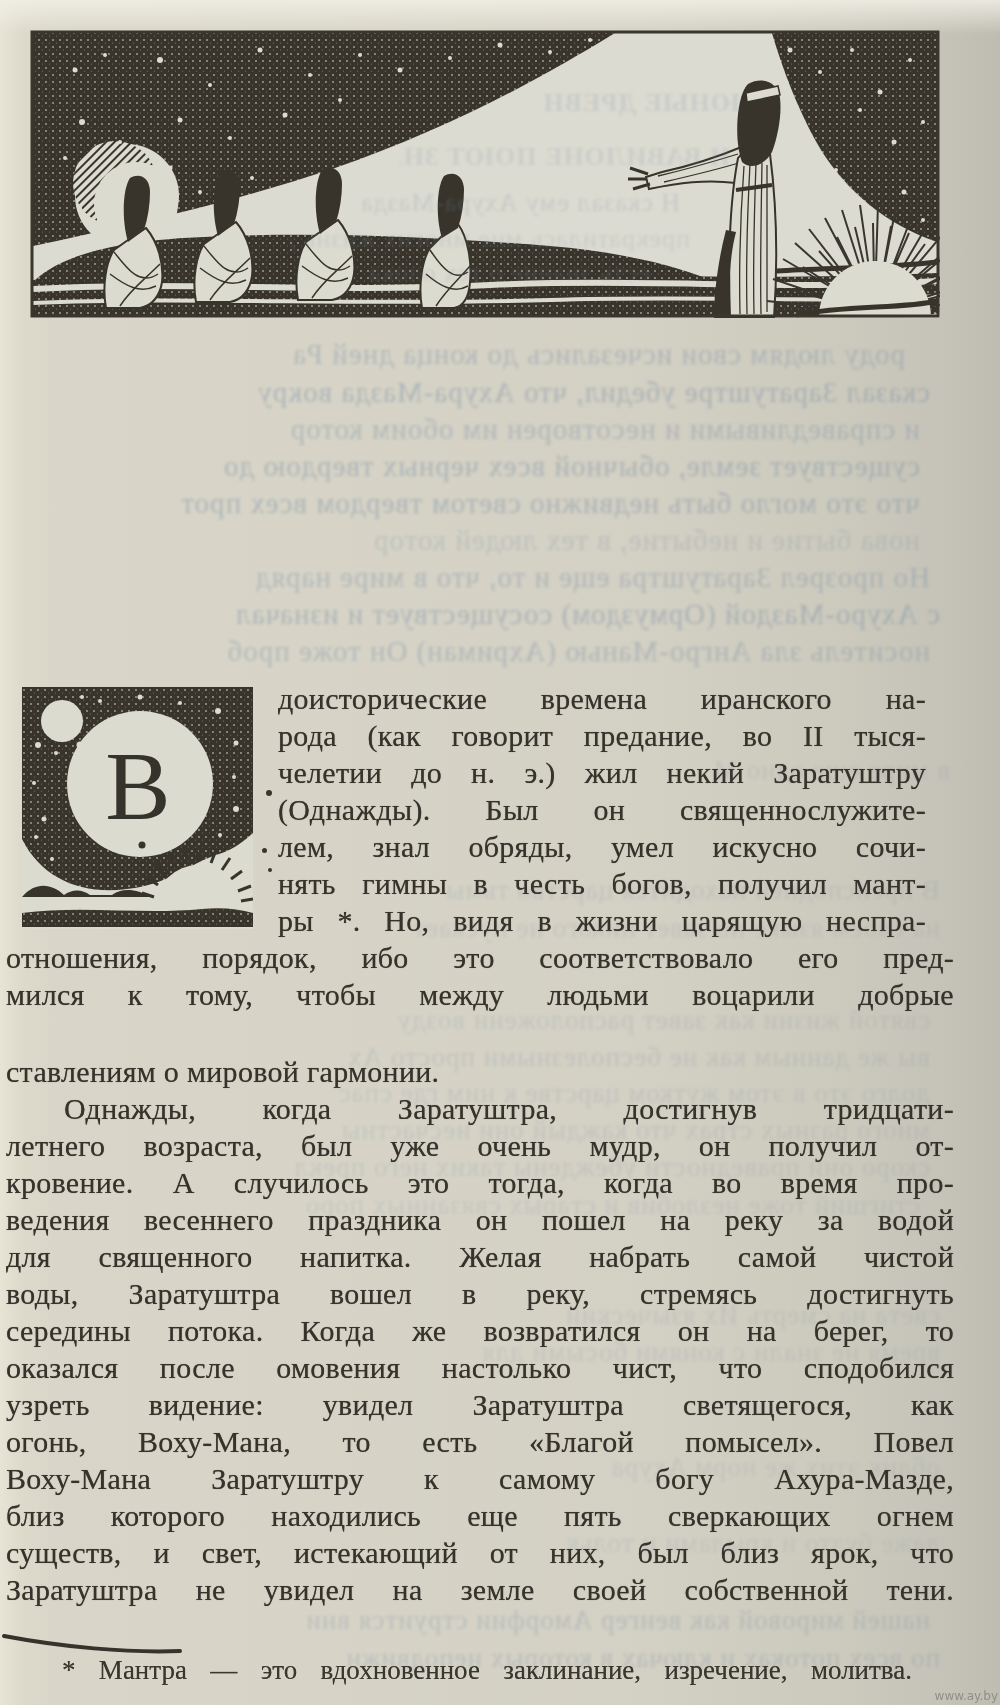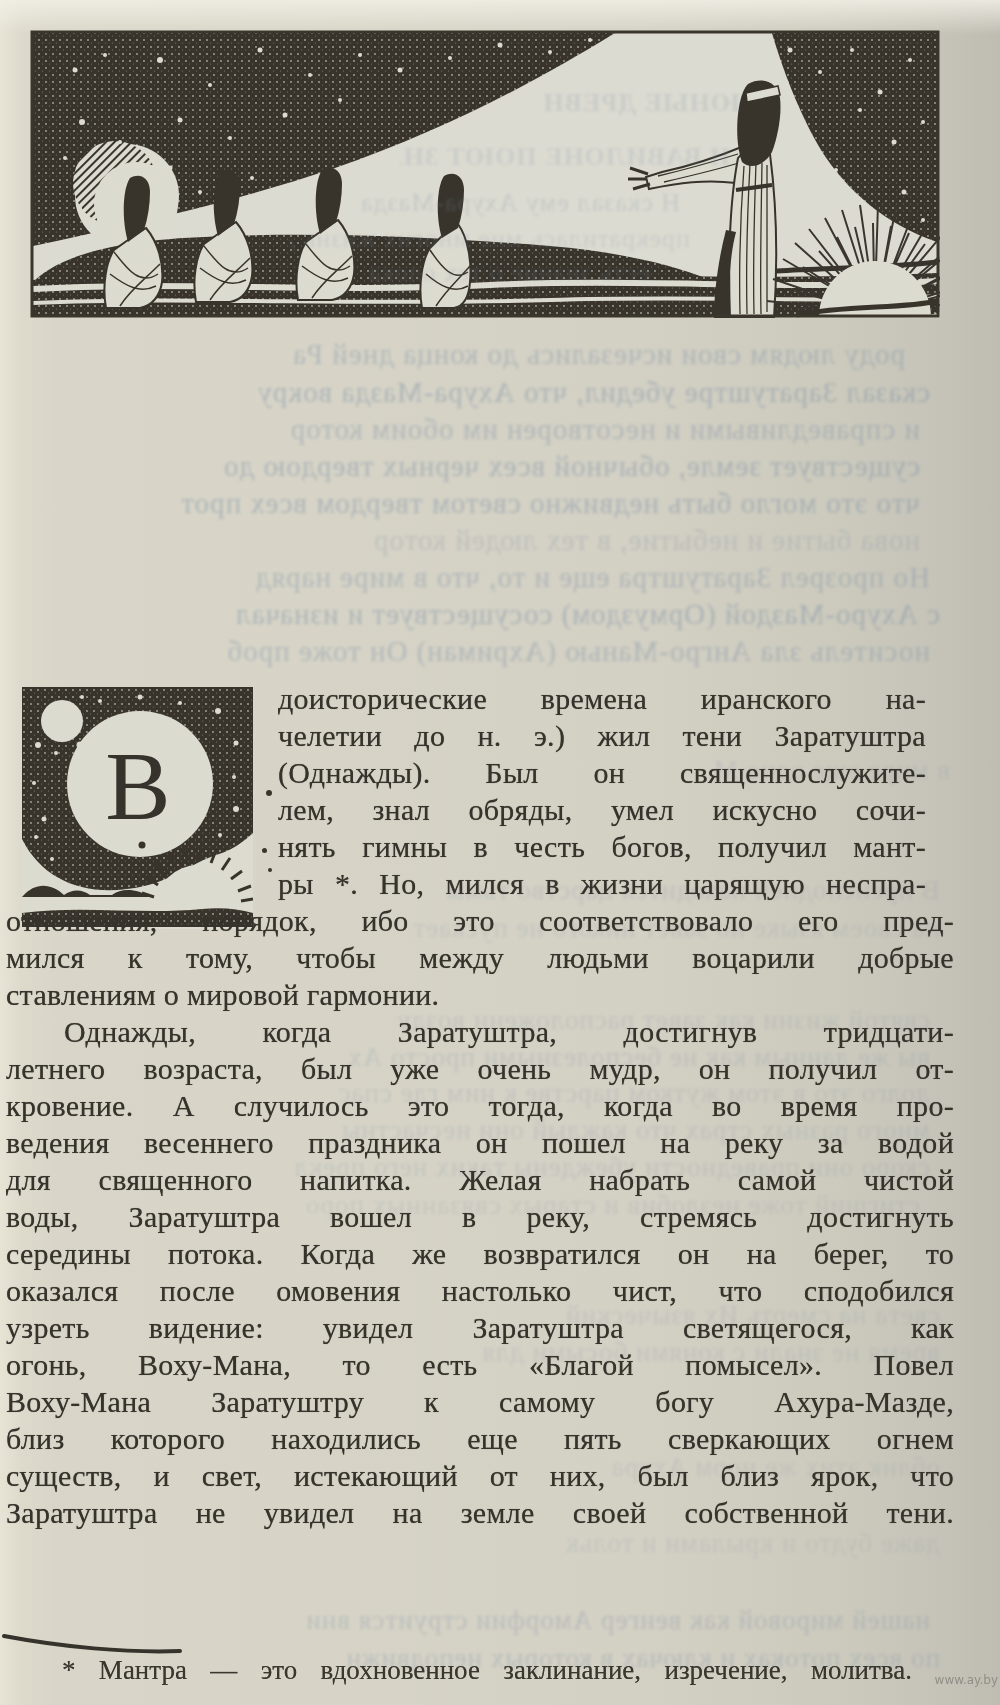--- a/index.html
+++ b/index.html
@@ -13,31 +13,31 @@
   }
   
   .bodytext{
     position:absolute;left:6px;top:680px;width:948px;
     font-size:30px;line-height:37px;color:#36332c;
     text-shadow:0 0 .7px rgba(54,51,44,.75);
     letter-spacing:.3px;
   }
   .line{height:37px;overflow:hidden;text-align:justify;text-align-last:justify;}
   .line.wrapped{margin-left:272px;margin-right:28px;}
-  .line.noj{text-align-last:left;}
+  .line.noj{text-align-last:left;margin-top:40px;}
   .line.indent{text-indent:58px;}
   .footnote-rule{position:absolute;left:2px;top:1630px;}
   .footnote{
     position:absolute;left:12px;top:1648px;width:900px;height:44px;
     font-size:27px;line-height:44px;color:#3a372f;
     text-align:justify;text-align-last:justify;text-indent:50px;
     text-shadow:0 0 .6px rgba(58,55,47,.7);word-spacing:5px;
   }
   .watermark{
-    position:absolute;right:2px;bottom:18px;
+    position:absolute;right:2px;bottom:2px;
     font-family:"DejaVu Sans",sans-serif;font-size:12px;color:#8f8f87;
   }
   
   .ghost{
     position:absolute;transform:scaleX(-1);
     color:#7b90a5;font-family:"Liberation Serif",serif;
     filter:blur(1.5px);white-space:nowrap;overflow:hidden;
     letter-spacing:1px;
   }
   .gm{font-size:29px;height:34px;}
@@ -229,25 +229,26 @@
     </g>
     <path fill="#38342c" d="M0,210 C14,194 30,197 42,208 C50,202 60,202 68,208 L90,208 C100,200 116,202 128,210 L0,210 Z"></path>
     <path fill="url(#stip)" d="M0,226 C60,218 120,228 180,222 C200,220 216,222 231,226 L231,240 L0,240 Z"></path>
   </svg>
   <div class="speck" style="left:266px;top:790px;width:6px;height:6px"></div>
   <div class="speck" style="left:262px;top:848px;width:5px;height:5px"></div>
   <div class="speck" style="left:268px;top:868px;width:4px;height:4px"></div>
 
   <div class="bodytext">
     <div class="line wrapped">доисторические времена иранского на-</div>
-    <div class="line wrapped">челетии до н. э.) жил тени Заратуштра</div>
+    <div class="line wrapped">рода (как говорит предание, во II тыся-</div>
+    <div class="line wrapped">челетии до н. э.) жил некий Заратуштру</div>
     <div class="line wrapped">(Однажды). Был он священнослужите-</div>
     <div class="line wrapped">лем, знал обряды, умел искусно сочи-</div>
     <div class="line wrapped">нять гимны в честь богов, получил мант-</div>
-    <div class="line wrapped">ры *. Но, мился в жизни царящую неспра-</div>
+    <div class="line wrapped">ры *. Но, видя в жизни царящую неспра-</div>
     <div class="line">отношения, порядок, ибо это соответствовало его пред-</div>
     <div class="line">мился к тому, чтобы между людьми воцарили добрые</div>
     <div class="line noj">ставлениям о мировой гармонии.</div>
     <div class="line indent">Однажды, когда Заратуштра, достигнув тридцати-</div>
     <div class="line">летнего возраста, был уже очень мудр, он получил от-</div>
     <div class="line">кровение. А случилось это тогда, когда во время про-</div>
     <div class="line">ведения весеннего праздника он пошел на реку за водой</div>
     <div class="line">для священного напитка. Желая набрать самой чистой</div>
     <div class="line">воды, Заратуштра вошел в реку, стремясь достигнуть</div>
     <div class="line">середины потока. Когда же возвратился он на берег, то</div>

